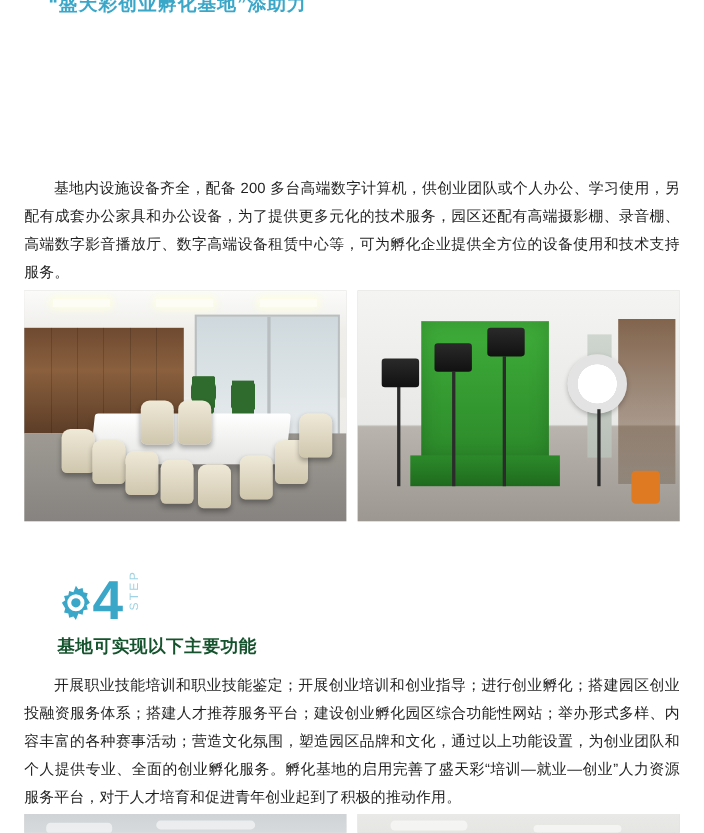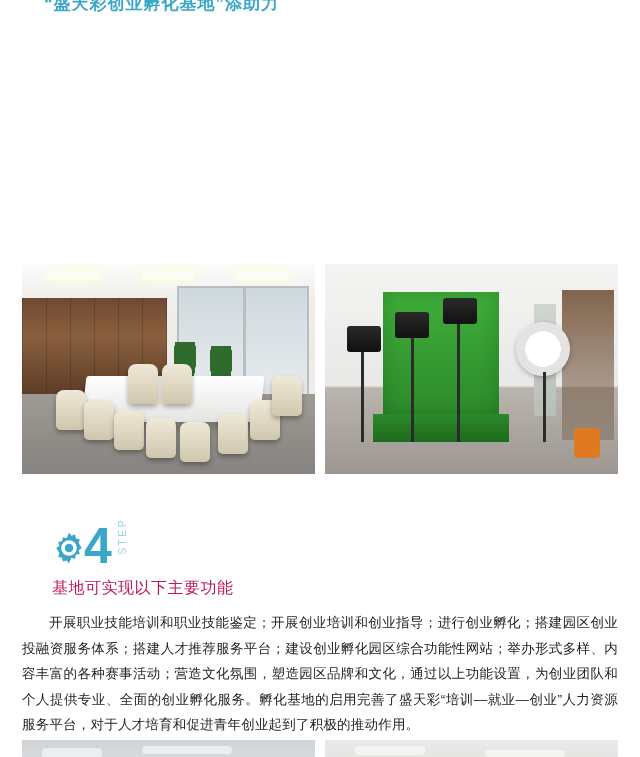--- a/index.html
+++ b/index.html
@@ -192,22 +192,22 @@
     margin-left: 4px;
     margin-top: 34px;
     white-space: nowrap;
   }
 
   .section-title-2 {
     position: absolute;
     left: 52px;
     top: 578px;
     font-size: 16px;
-    font-weight: normal;
-    color: #be185d;
+    font-weight: bold;
+    color: #14532d;
     letter-spacing: 0.5px;
     white-space: nowrap;
   }
 
   .para.p3 { top: 610px; }
 
   
   .photos-row.row2 { top: 740px; }
   .photo.row2-item { width: 293px; height: 120px; }
   .photo.classroom .bg2 {
@@ -223,20 +223,21 @@
   }
 </style>
 </head>
 <body>
 
 <div class="page">
 
   <div class="section-title-1">“盛天彩创业孵化基地”添助力</div>
 
 
+  <div class="para p2">基地内设施设备齐全，配备 200 多台高端数字计算机，供创业团队或个人办公、学习使用，另配有成套办公家具和办公设备，为了提供更多元化的技术服务，园区还配有高端摄影棚、录音棚、高端数字影音播放厅、数字高端设备租赁中心等，可为孵化企业提供全方位的设备使用和技术支持服务。</div>
 
   <div class="photos-row row1">
 
     <div class="photo meeting">
       <div class="wall"></div>
       <div class="ceiling"></div>
       <div class="ceilinglight" style="left:26px;"></div>
       <div class="ceilinglight" style="left:120px;"></div>
       <div class="ceilinglight" style="left:214px;"></div>
       <div class="woodwall"></div>

